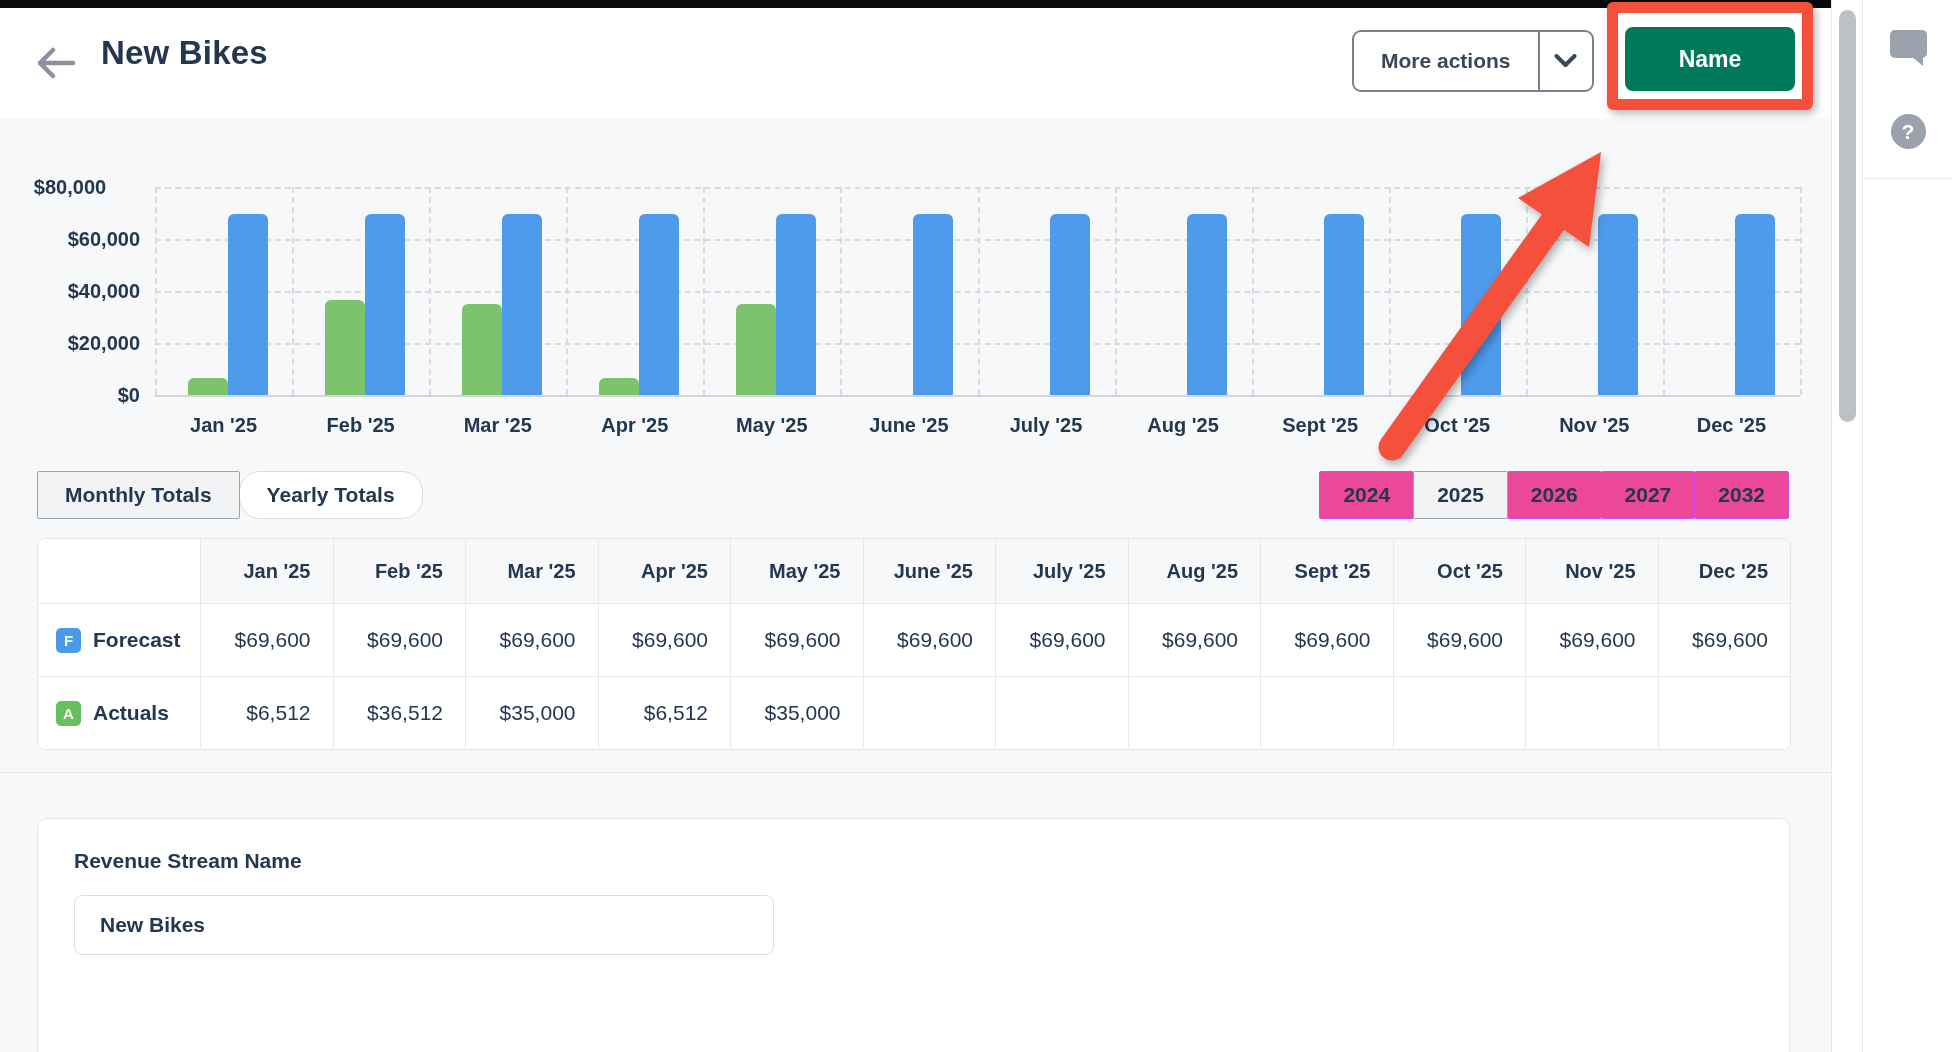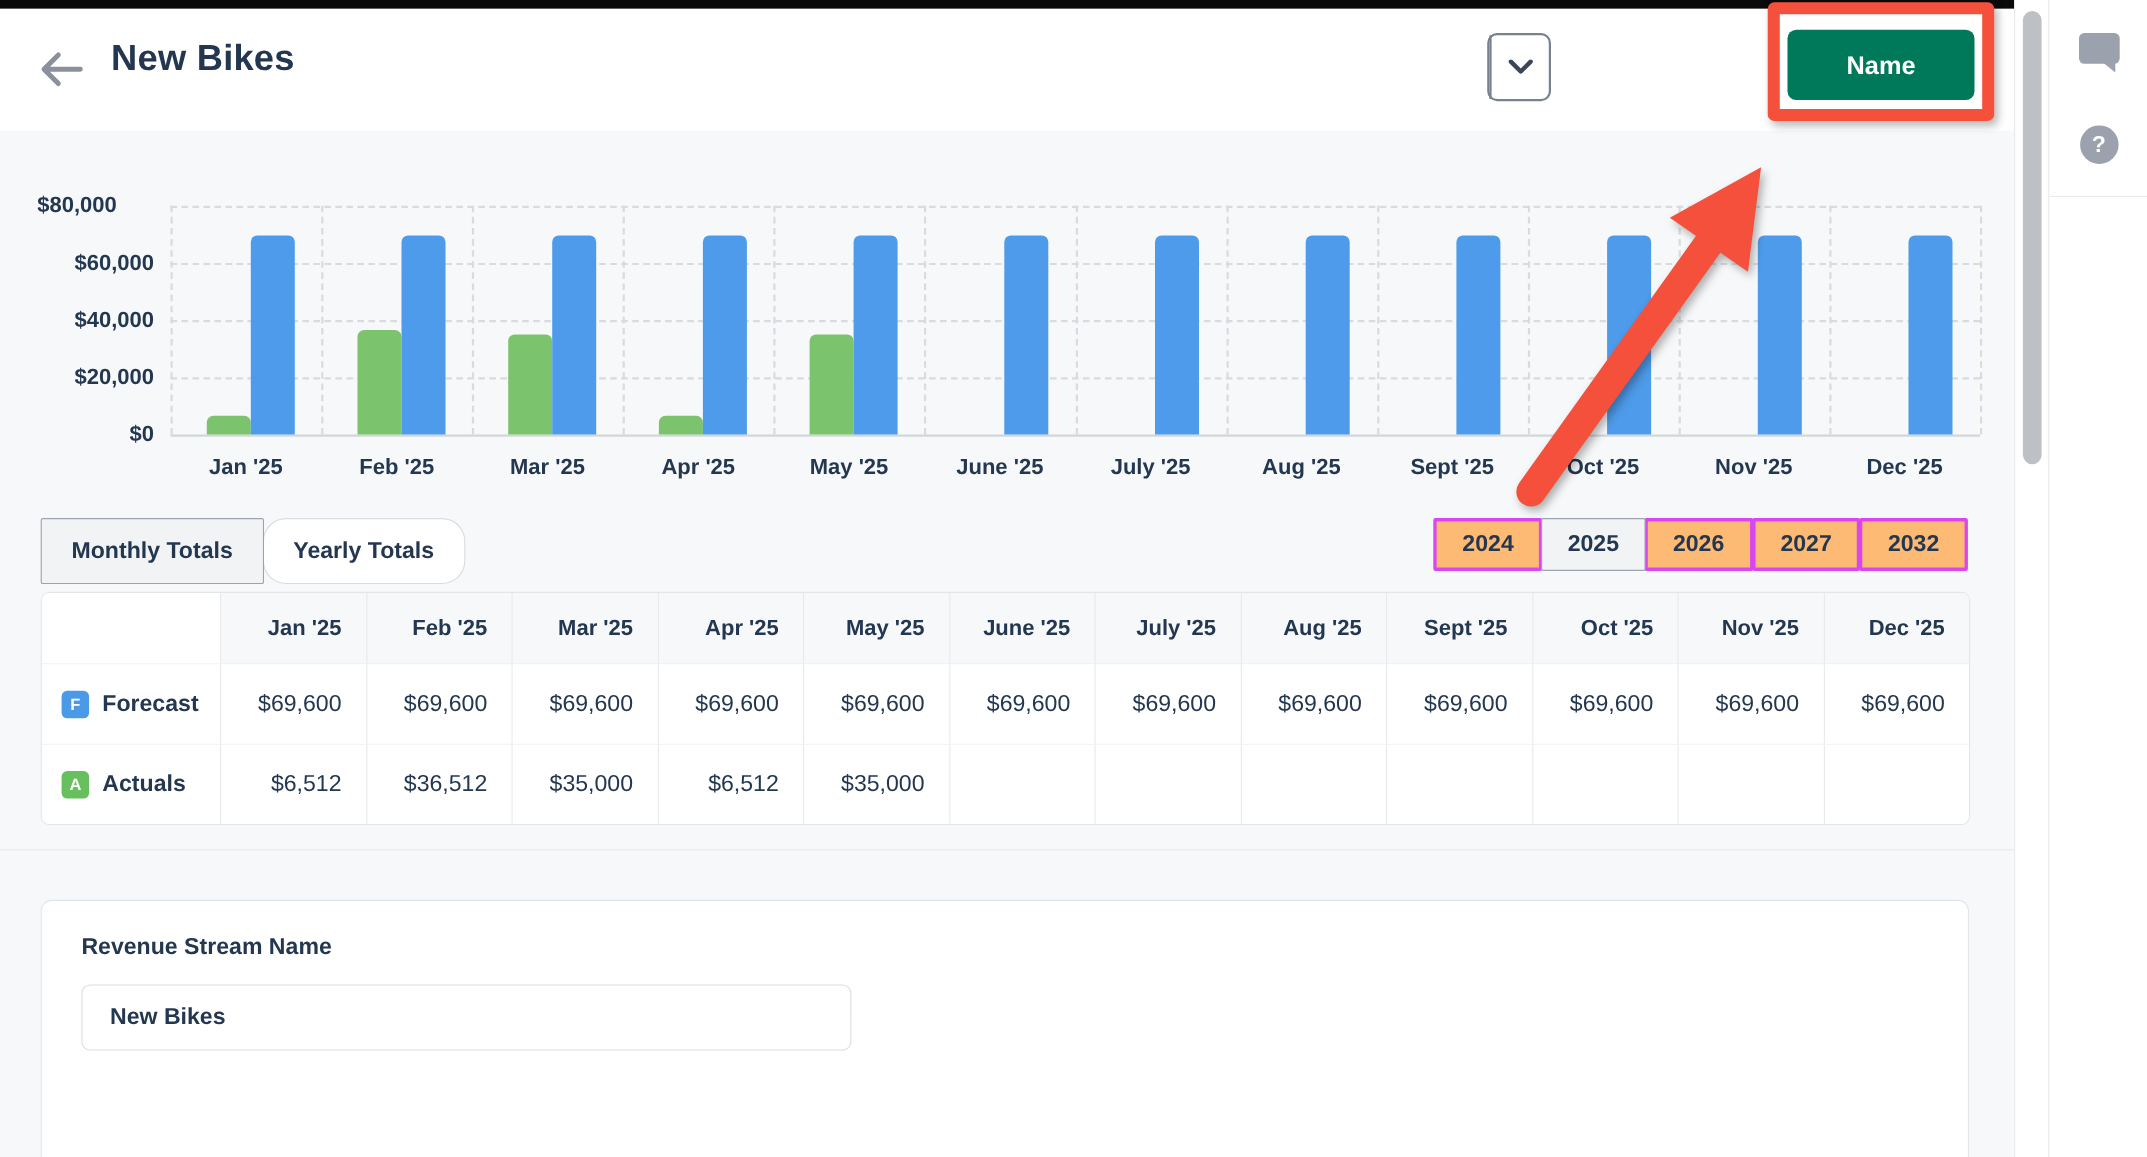--- a/index.html
+++ b/index.html
@@ -26,25 +26,25 @@
   .vline{position:absolute;top:0;bottom:0;border-left:2px dashed #D8DBDF;}
   .bar-group{position:absolute;bottom:0;height:208px;}
   .bar{position:absolute;bottom:0;width:40px;border-radius:6px 6px 0 0;}
   .bar.forecast{background:#4D9BEA;}
   .bar.actuals{background:#7BC36C;}
   #month-labels{position:absolute;left:155px;top:408px;width:1645px;height:34px;display:flex;}
   .month-label{flex:1;text-align:center;font-size:20px;font-weight:600;color:#243751;line-height:34px;}
 
   
   #view-toggle{position:absolute;left:37px;top:471px;height:48px;display:flex;}
-  .vtab{height:60px;padding:0 27px;display:flex;align-items:center;font-size:21px;font-weight:700;color:#243751;background:#fff;border:1px solid #D9DDE1;border-radius:2px;box-sizing:border-box;cursor:pointer;font-family:inherit;}
+  .vtab{height:48px;padding:0 27px;display:flex;align-items:center;font-size:21px;font-weight:700;color:#243751;background:#fff;border:1px solid #D9DDE1;border-radius:2px;box-sizing:border-box;cursor:pointer;font-family:inherit;}
   .vtab+.vtab{margin-left:-1px;border-radius:21px;}
   .vtab.selected{background:#F2F3F5;border:1px solid #9AA3AE;z-index:1;}
   #year-tabs{position:absolute;top:471px;right:163px;height:48px;display:flex;}
-  .ytab{height:48px;padding:0 23px;display:flex;align-items:center;font-size:21px;font-weight:700;color:#243751;background:#fdba74;border:3px solid #d946ef;border-radius:2px;box-sizing:border-box;margin-left:-1px;cursor:pointer;font-family:inherit;}
+  .ytab{height:48px;padding:0 23px;display:flex;align-items:center;font-size:21px;font-weight:700;color:#243751;background:#ec4899;border:1px solid #d946ef;border-radius:2px;box-sizing:border-box;margin-left:-1px;cursor:pointer;font-family:inherit;}
   .ytab.selected{background:#F2F3F5;border:1px solid #9AA3AE;z-index:1;}
 
   
   #totals-table{position:absolute;left:37px;top:538px;width:1752px;background:#fff;border:1px solid #E3E6E9;border-radius:8px;overflow:hidden;}
   .t-row{display:grid;grid-template-columns:162px repeat(12,1fr);}
   .t-row.head{height:64px;}
   .t-row.body{height:72px;border-top:1px solid #E6E9EC;}
   .t-cell{display:flex;align-items:center;justify-content:flex-end;padding-right:22px;font-size:21px;color:#243751;border-left:1px solid #E6E9EC;box-sizing:border-box;background:#fff;}
   .t-cell.first{justify-content:flex-start;padding-left:18px;border-left:none;}
   .t-row.head .t-cell{background:#F7F8F9;font-weight:600;font-size:20px;}
@@ -87,20 +87,21 @@
   <div id="top-strip"></div>
 
   <header id="header">
     <button id="back-button">
       <svg width="44" height="36" viewBox="0 0 44 36">
         <path d="M19 5 L6 18 L19 31 M6 18 H39" stroke="#8A919C" stroke-width="4.5" fill="none" stroke-linecap="round" stroke-linejoin="round"></path>
       </svg>
     </button>
     <h1 id="page-title">New Bikes</h1>
     <div id="more-actions">
+      <button id="more-actions-main">More actions</button>
       <button id="more-actions-chev">
         <svg width="23" height="14" viewBox="0 0 23 14">
           <path d="M2.5 2 L11.5 11 L20.5 2" stroke="#3A4757" stroke-width="4" fill="none" stroke-linecap="round" stroke-linejoin="round"></path>
         </svg>
       </button>
     </div>
     <button id="exit-button">Name</button>
   </header>
 
   <div id="content-bg"></div>

